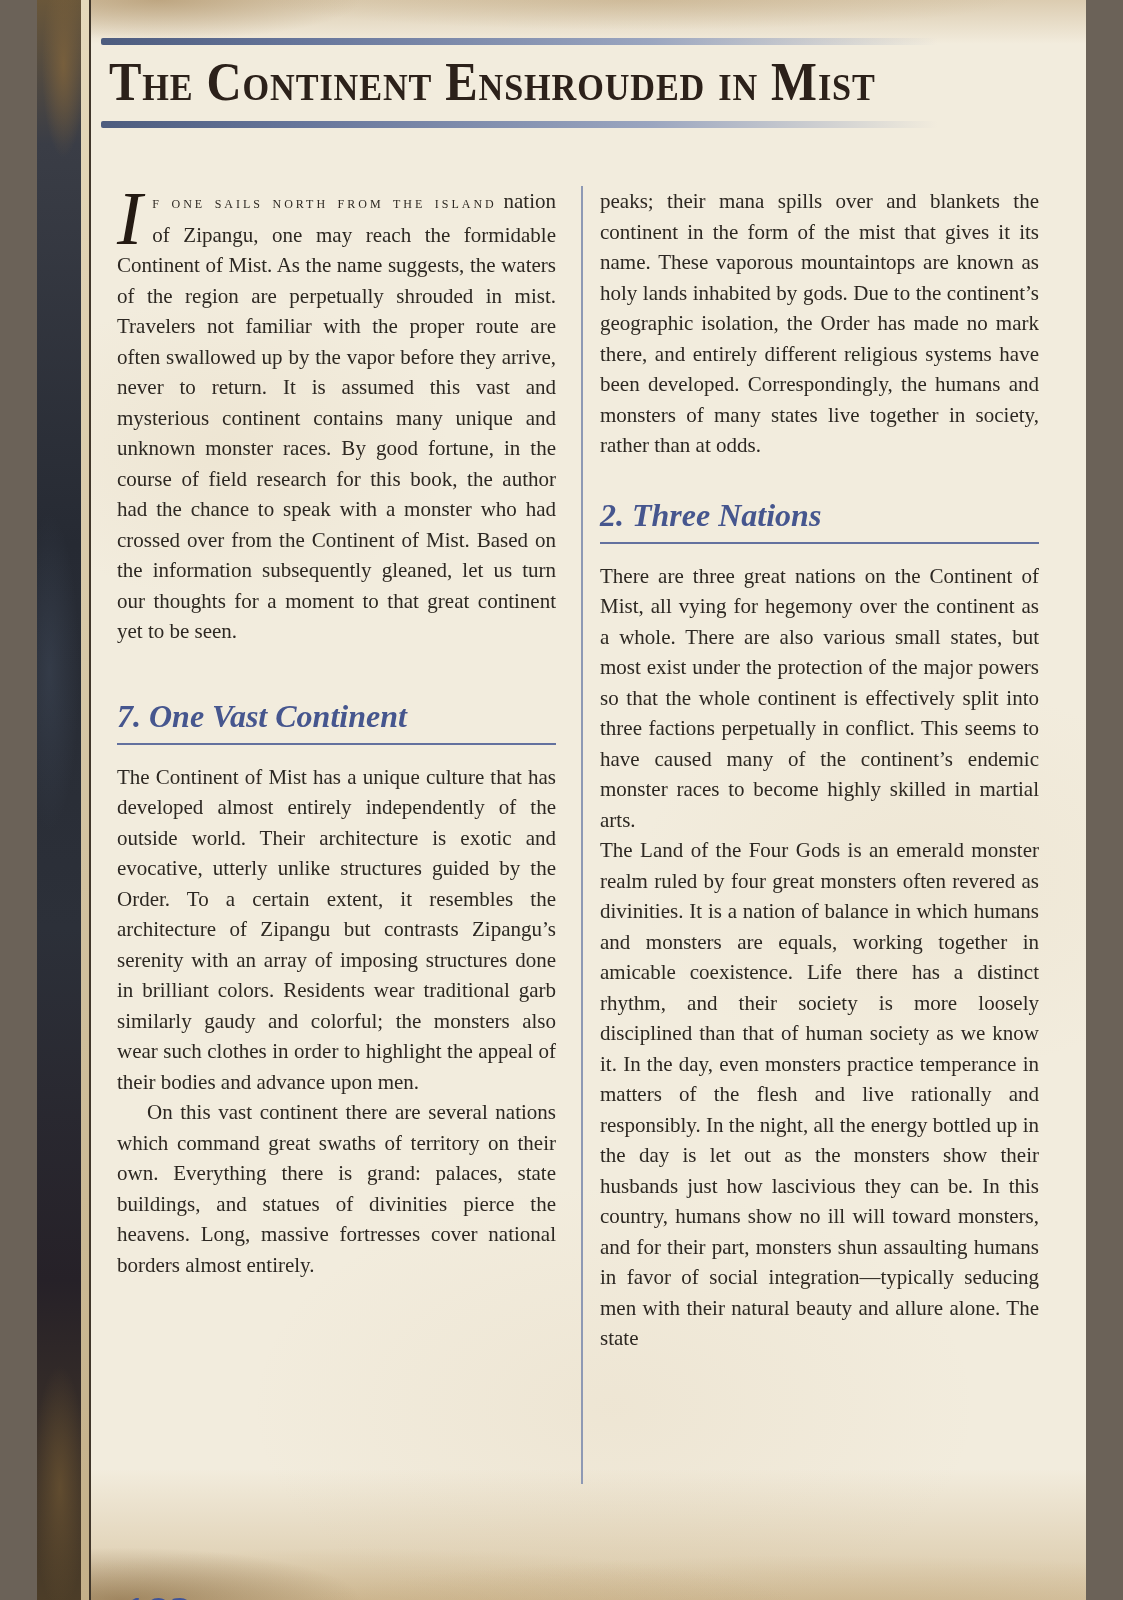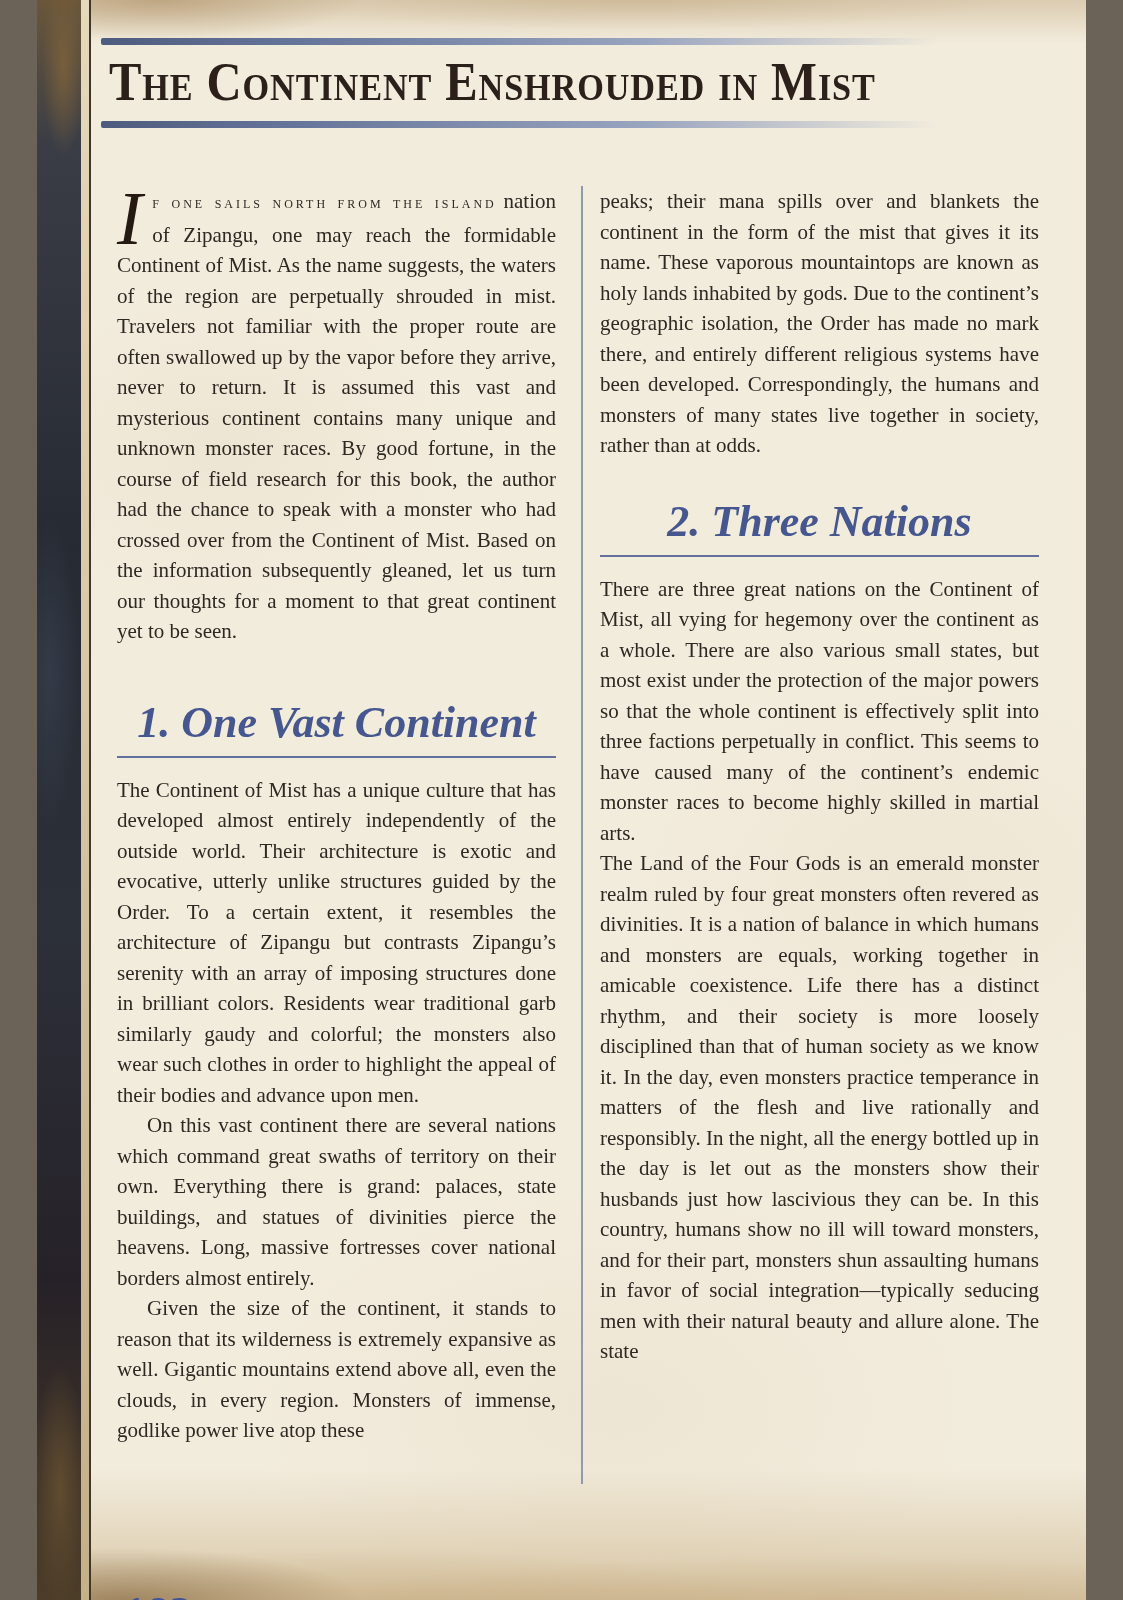--- a/index.html
+++ b/index.html
@@ -96,26 +96,25 @@
   }
   .lead-in{
     text-transform:uppercase;
     font-size:12px;
     letter-spacing:3px;
     word-spacing:2px;
   }
   .section-heading{
     font-family:"Liberation Serif", serif;
     font-style:italic;font-weight:bold;
-    font-size:44px;line-height:1.1;
+    font-size:32px;line-height:1.1;
     color:var(--heading-blue,#46568e);
     border-bottom:2px solid #63719e;
     padding-bottom:9px;
     margin:0 0 17px 0;
-    text-align:center;
   }
   .heading-gap-1{margin-top:52px;}
   .heading-gap-2{margin-top:37px;}
   .sub-heading{
     font-family:"Liberation Serif", serif;
     font-weight:600;
     text-transform:uppercase;
     font-size:20px;
     letter-spacing:3px;
     color:var(--heading-blue,#46568e);
@@ -146,25 +145,24 @@
     <div class="title-rule"></div>
   </header>
 
   <div class="column-divider"></div>
 
   <main class="columns">
 
     <section class="col">
       <p><span class="drop-cap">I</span><span class="lead-in">f one sails north from the island</span> <span>nation of Zipangu, one may reach the formidable Continent of Mist. As the name suggests, the waters of the region are perpetually shrouded in mist. Travelers not familiar with the proper route are often swallowed up by the vapor before they arrive, never to return. It is assumed this vast and mysterious continent contains many unique and unknown monster races. By good fortune, in the course of field research for this book, the author had the chance to speak with a monster who had crossed over from the Continent of Mist. Based on the information subsequently gleaned, let us turn our thoughts for a moment to that great continent yet to be seen.</span></p>
 
-      <h2 class="section-heading heading-gap-1">1. One Vast Continent</h2>
+      <h2 class="section-heading heading-gap-1">7. One Vast Continent</h2>
 
       <p>The Continent of Mist has a unique culture that has developed almost entirely independently of the outside world. Their architecture is exotic and evocative, utterly unlike structures guided by the Order. To a certain extent, it resembles the architecture of Zipangu but contrasts Zipangu’s serenity with an array of imposing structures done in brilliant colors. Residents wear traditional garb similarly gaudy and colorful; the monsters also wear such clothes in order to highlight the appeal of their bodies and advance upon men.</p>
       <p class="indent">On this vast continent there are several nations which command great swaths of territory on their own. Everything there is grand: palaces, state buildings, and statues of divinities pierce the heavens. Long, massive fortresses cover national borders almost entirely.</p>
-      <p class="indent">Given the size of the continent, it stands to reason that its wilderness is extremely expansive as well. Gigantic mountains extend above all, even the clouds, in every region. Monsters of immense, godlike power live atop these</p>
     </section>
 
     <section class="col">
       <p>peaks; their mana spills over and blankets the continent in the form of the mist that gives it its name. These vaporous mountaintops are known as holy lands inhabited by gods. Due to the continent’s geographic isolation, the Order has made no mark there, and entirely different religious systems have been developed. Correspondingly, the humans and monsters of many states live together in society, rather than at odds.</p>
 
       <h2 class="section-heading heading-gap-2">2. Three Nations</h2>
 
       <p>There are three great nations on the Continent of Mist, all vying for hegemony over the continent as a whole. There are also various small states, but most exist under the protection of the major powers so that the whole continent is effectively split into three factions perpetually in conflict. This seems to have caused many of the continent’s endemic monster races to become highly skilled in martial arts.</p>
 
 

